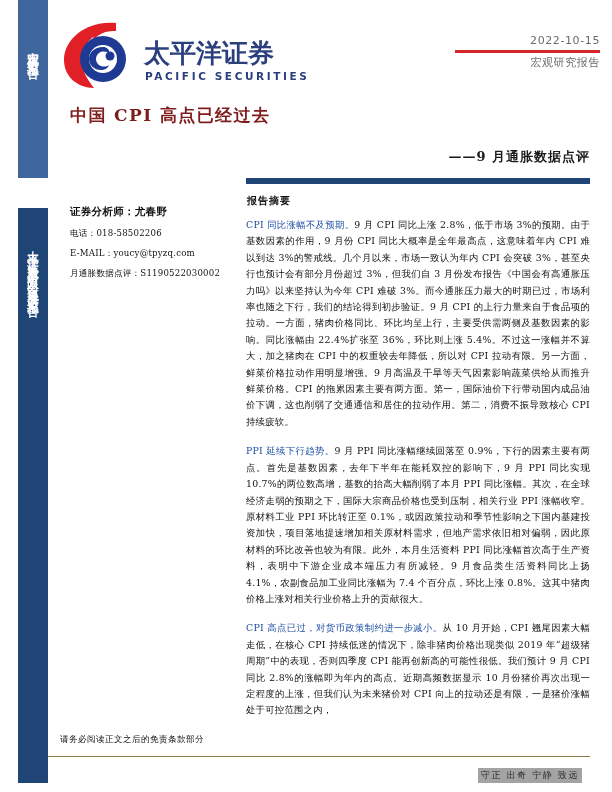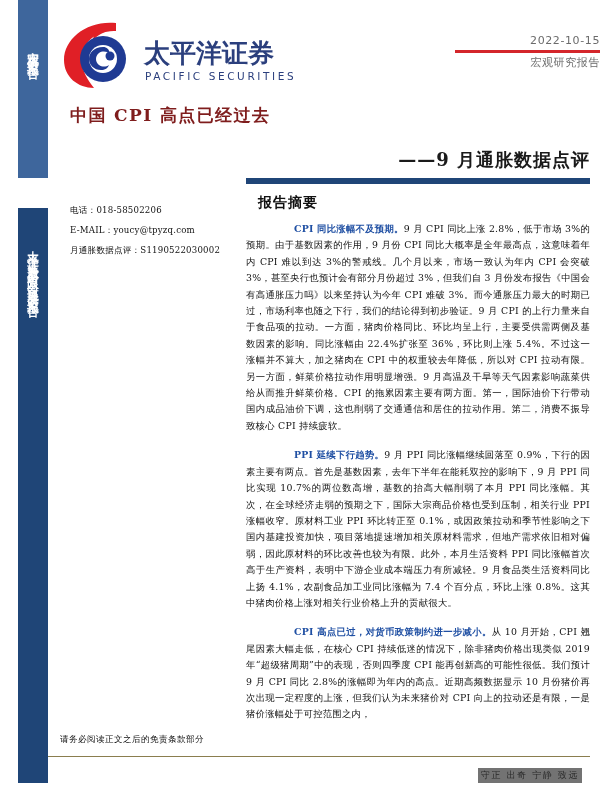--- a/index.html
+++ b/index.html
@@ -77,21 +77,21 @@
     color: #2b3f7d;
     letter-spacing: 0px;
     white-space: nowrap;
   }
   .brand-en {
     position: absolute;
     left: 87px;
     top: 56px;
     font-family: "DejaVu Sans", "Liberation Sans", sans-serif;
     font-size: 10.5px;
-    font-weight: normal;
+    font-weight: bold;
     color: #2b3f7d;
     letter-spacing: 2.6px;
     white-space: nowrap;
   }
 
   .date-block {
     position: absolute;
     right: 12px;
     top: 34px;
     text-align: right;
@@ -125,21 +125,21 @@
     font-weight: bold;
     color: #7f1d1d;
     letter-spacing: 1.4px;
     white-space: nowrap;
   }
   .doc-subtitle {
     position: absolute;
     right: 22px;
     top: 148px;
     font-family: "DejaVu Serif", "Liberation Serif", serif;
-    font-size: 18px;
+    font-size: 13px;
     font-weight: bold;
     color: #1a1a1a;
     letter-spacing: 1px;
     white-space: nowrap;
   }
 
   
   .analyst {
     position: absolute;
     left: 70px;
@@ -169,40 +169,39 @@
     width: 344px;
   }
   .section-bar {
     width: 344px;
     height: 6px;
     background: #1f4577;
     margin-bottom: 10px;
   }
   .summary-heading {
     font-family: "DejaVu Serif", "Liberation Serif", serif;
-    font-size: 14px;
+    font-size: 10px;
     font-weight: bold;
     color: #111111;
     letter-spacing: 1px;
-    margin: 2px 0 9px 12px;
+    margin: 2px 0 9px 1px;
   }
   .para {
     font-family: "DejaVu Serif", "Liberation Serif", serif;
     font-size: 9.35px;
     line-height: 16.4px;
     color: #111111;
     text-align: justify;
     text-justify: inter-ideograph;
     margin: 0 0 13px 0;
     letter-spacing: 0.25px;
   }
   .lead {
-    font-weight: bold;
+    font-weight: normal;
     color: #1f4fa3;
-    margin-left: 48px;
   }
 
   
   .footer-rule {
     position: absolute;
     left: 48px;
     right: 22px;
     top: 756px;
     height: 1.4px;
     background: #8a7d4e;
@@ -217,21 +216,21 @@
     letter-spacing: 0.4px;
   }
   .slogan {
     position: absolute;
     right: 30px;
     top: 768px;
     font-family: "DejaVu Serif", "Liberation Serif", serif;
     font-size: 9px;
     color: #2a2a2a;
     letter-spacing: 1.6px;
-    background: #737373;
+    background: #a3a3a3;
     padding: 1px 3px;
   }
 </style>
 </head>
 <body>
 
 <div class="page">
 
   <div class="rail rail-top">
     <div class="rail-text">宏观研究报告</div>
@@ -261,20 +260,21 @@
   <div class="date-block">
     <div class="date-text">2022-10-15</div>
     <div class="date-rule"></div>
     <div class="report-kind">宏观研究报告</div>
   </div>
 
   <div class="doc-title">中国 CPI 高点已经过去</div>
   <div class="doc-subtitle">——9 月通胀数据点评</div>
 
   <div class="analyst">
+    <div class="analyst-name">证券分析师：尤春野</div>
     <div class="analyst-row">电话：018-58502206</div>
     <div class="analyst-row">E-MAIL：youcy@tpyzq.com</div>
     <div class="analyst-row">月通胀数据点评：S1190522030002</div>
   </div>
 
   <div class="main">
     <div class="section-bar"></div>
     <div class="summary-heading">报告摘要</div>
 
     <p class="para">

